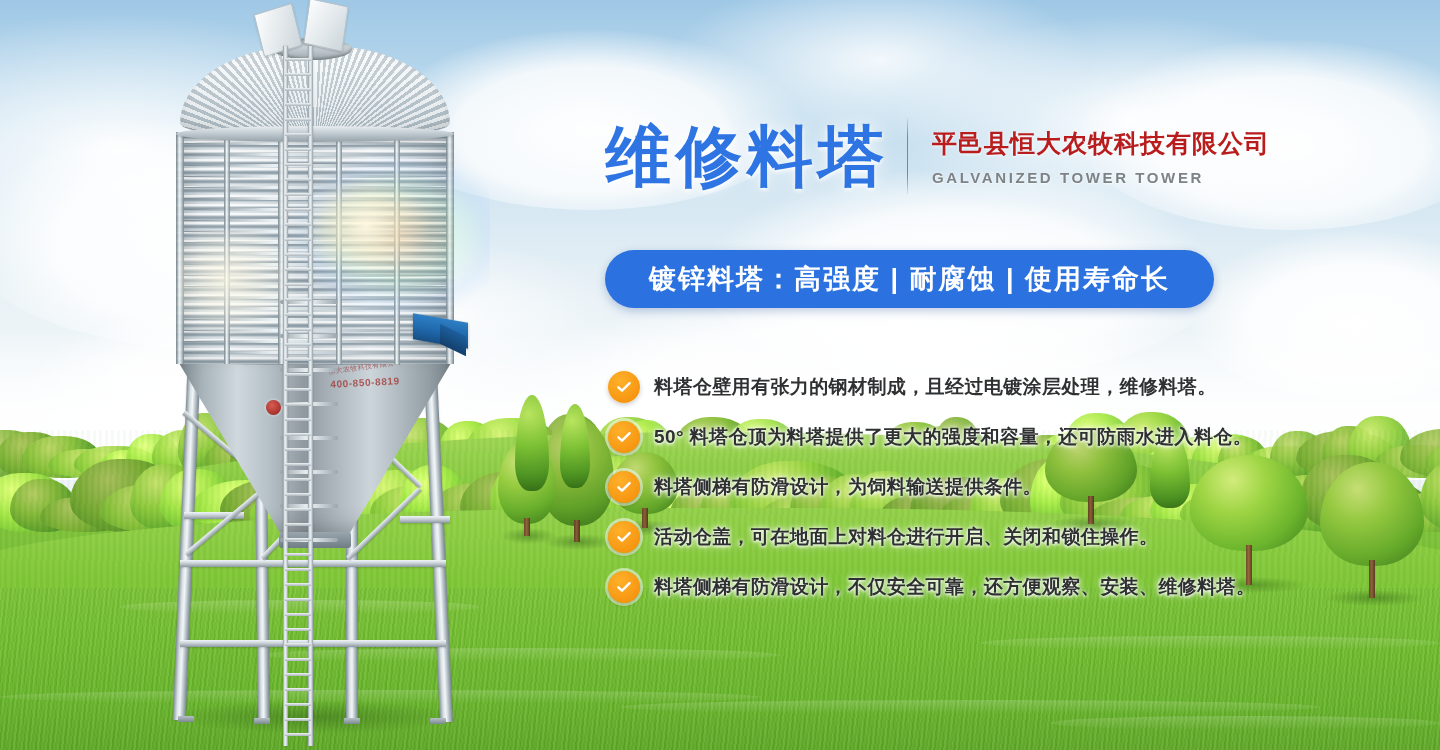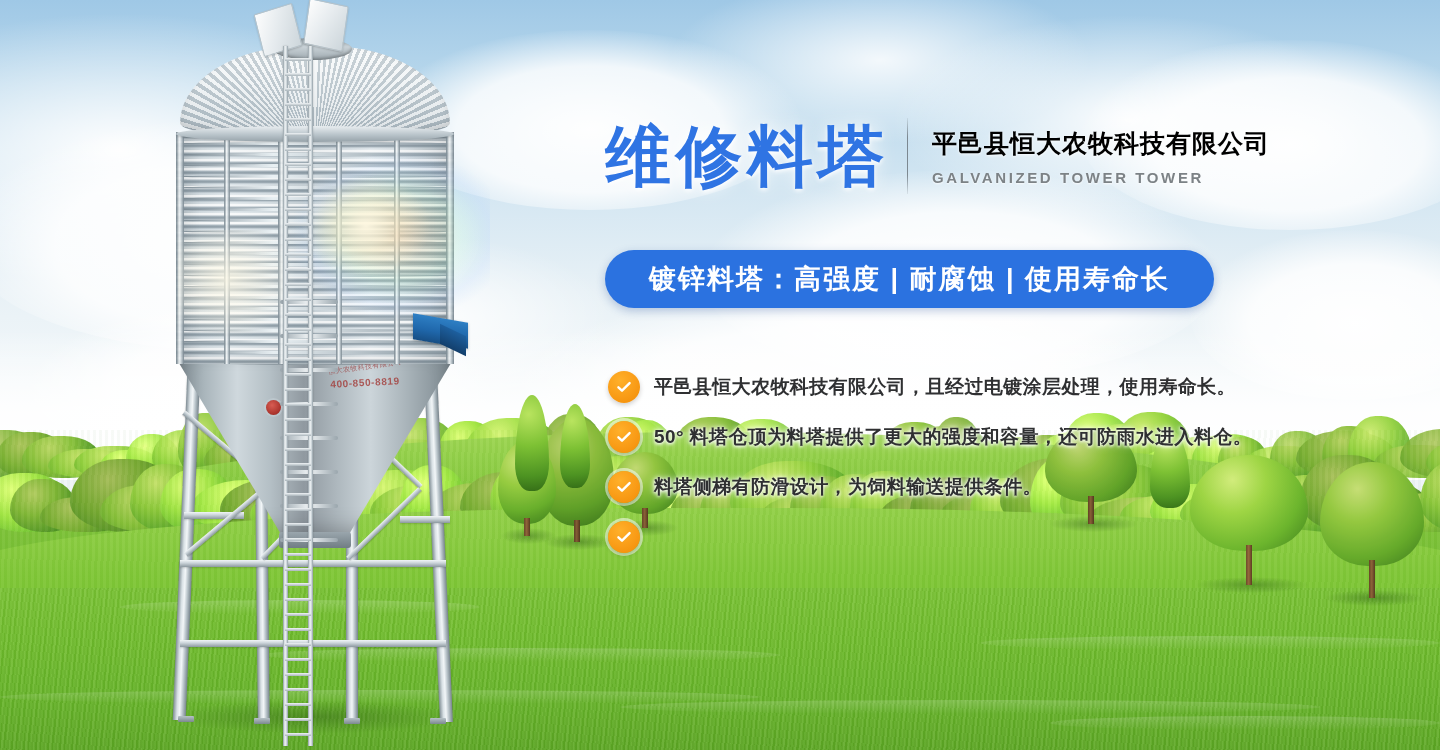--- a/index.html
+++ b/index.html
@@ -301,21 +301,21 @@
     letter-spacing: 5px; line-height: 1;
     text-shadow: 0 2px 4px rgba(255,255,255,.95), 0 0 18px rgba(255,255,255,.9);
     white-space: nowrap;
   }
   .hl-divider {
     width: 1px; height: 76px; margin: 0 24px 0 18px;
     background: linear-gradient(to bottom, rgba(130,140,148,.15), rgba(110,120,128,.85) 25%, rgba(110,120,128,.85) 75%, rgba(130,140,148,.15));
   }
   .hl-right { display: flex; flex-direction: column; justify-content: center; }
   .company {
-    font-size: 25px; font-weight: bold; color: #000000;
+    font-size: 25px; font-weight: bold; color: #b91c1c;
     letter-spacing: 1px; white-space: nowrap;
     text-shadow: 0 1px 3px rgba(255,255,255,.85);
   }
   .company-en {
     margin-top: 9px;
     font-size: 15px; font-weight: bold; color: #7c8286;
     letter-spacing: 2.6px; white-space: nowrap;
     text-shadow: 0 1px 2px rgba(255,255,255,.85);
   }
 
@@ -684,21 +684,21 @@
       <span class="txt">镀锌料塔：高强度 | 耐腐蚀 | 使用寿命长</span>
     </div>
 
     <div class="features" id="features">
         <div class="feature">
           <span class="check-icon">
             <svg width="18" height="18" viewBox="0 0 18 18" aria-hidden="true">
               <path d="M3.4 9.3 L7 12.7 L14.6 5.1" fill="none" stroke="#ffffff" stroke-width="2.4" stroke-linecap="round" stroke-linejoin="round"></path>
             </svg>
           </span>
-          <span class="feature-text">平邑县恒大农牧科技有限公司，且经过电镀涂层处理，使用寿命长。</span>
+          <span class="feature-text">料塔仓壁用有张力的钢材制成，且经过电镀涂层处理，维修料塔。</span>
         </div>
         <div class="feature">
           <span class="check-icon">
             <svg width="18" height="18" viewBox="0 0 18 18" aria-hidden="true">
               <path d="M3.4 9.3 L7 12.7 L14.6 5.1" fill="none" stroke="#ffffff" stroke-width="2.4" stroke-linecap="round" stroke-linejoin="round"></path>
             </svg>
           </span>
           <span class="feature-text">50° 料塔仓顶为料塔提供了更大的强度和容量，还可防雨水进入料仓。</span>
         </div>
         <div class="feature">
@@ -708,18 +708,27 @@
             </svg>
           </span>
           <span class="feature-text">料塔侧梯有防滑设计，为饲料输送提供条件。</span>
         </div>
         <div class="feature">
           <span class="check-icon">
             <svg width="18" height="18" viewBox="0 0 18 18" aria-hidden="true">
               <path d="M3.4 9.3 L7 12.7 L14.6 5.1" fill="none" stroke="#ffffff" stroke-width="2.4" stroke-linecap="round" stroke-linejoin="round"></path>
             </svg>
           </span>
+          <span class="feature-text">活动仓盖，可在地面上对料仓进行开启、关闭和锁住操作。</span>
         </div>
+        <div class="feature">
+          <span class="check-icon">
+            <svg width="18" height="18" viewBox="0 0 18 18" aria-hidden="true">
+              <path d="M3.4 9.3 L7 12.7 L14.6 5.1" fill="none" stroke="#ffffff" stroke-width="2.4" stroke-linecap="round" stroke-linejoin="round"></path>
+            </svg>
+          </span>
+          <span class="feature-text">料塔侧梯有防滑设计，不仅安全可靠，还方便观察、安装、维修料塔。</span>
+        </div>
       </div>
 
   </div>
 
 </div>
 
 </body></html>

